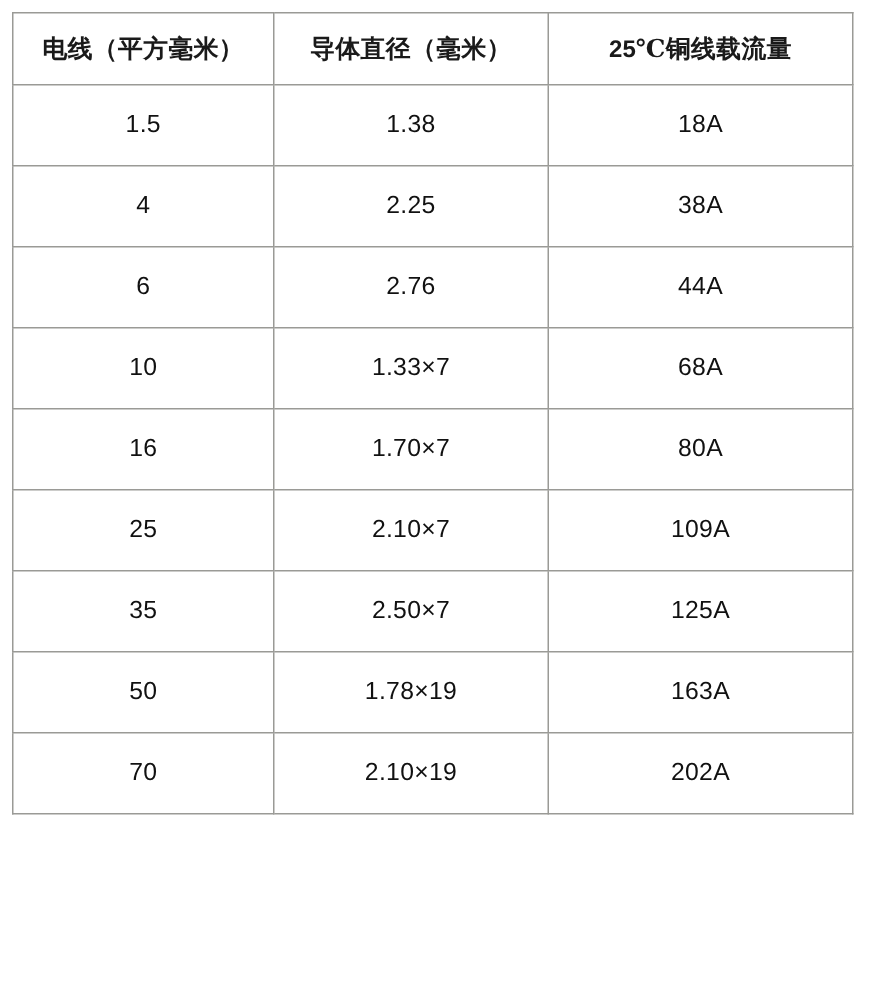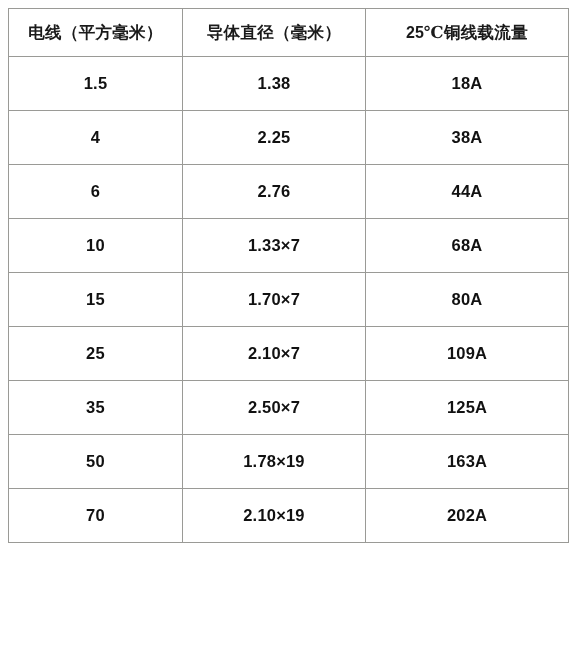--- a/index.html
+++ b/index.html
@@ -52,21 +52,21 @@
   }
   #wire-table thead th .temp-num {
     font-family: "Liberation Sans", sans-serif;
     font-weight: bold;
     font-size: 16px;
     letter-spacing: 0;
   }
   #wire-table tbody td {
     height: 53px;
     font-family: "Liberation Sans", sans-serif;
-    font-weight: bold;
+    font-weight: normal;
     font-size: 16.5px;
     color: #111111;
     letter-spacing: 0.2px;
     white-space: nowrap;
   }
 </style>
 </head>
 <body>
 
 <div id="page">
@@ -98,21 +98,21 @@
           <td>6</td>
           <td>2.76</td>
           <td>44A</td>
         </tr>
         <tr>
           <td>10</td>
           <td>1.33×7</td>
           <td>68A</td>
         </tr>
         <tr>
-          <td>15</td>
+          <td>16</td>
           <td>1.70×7</td>
           <td>80A</td>
         </tr>
         <tr>
           <td>25</td>
           <td>2.10×7</td>
           <td>109A</td>
         </tr>
         <tr>
           <td>35</td>

